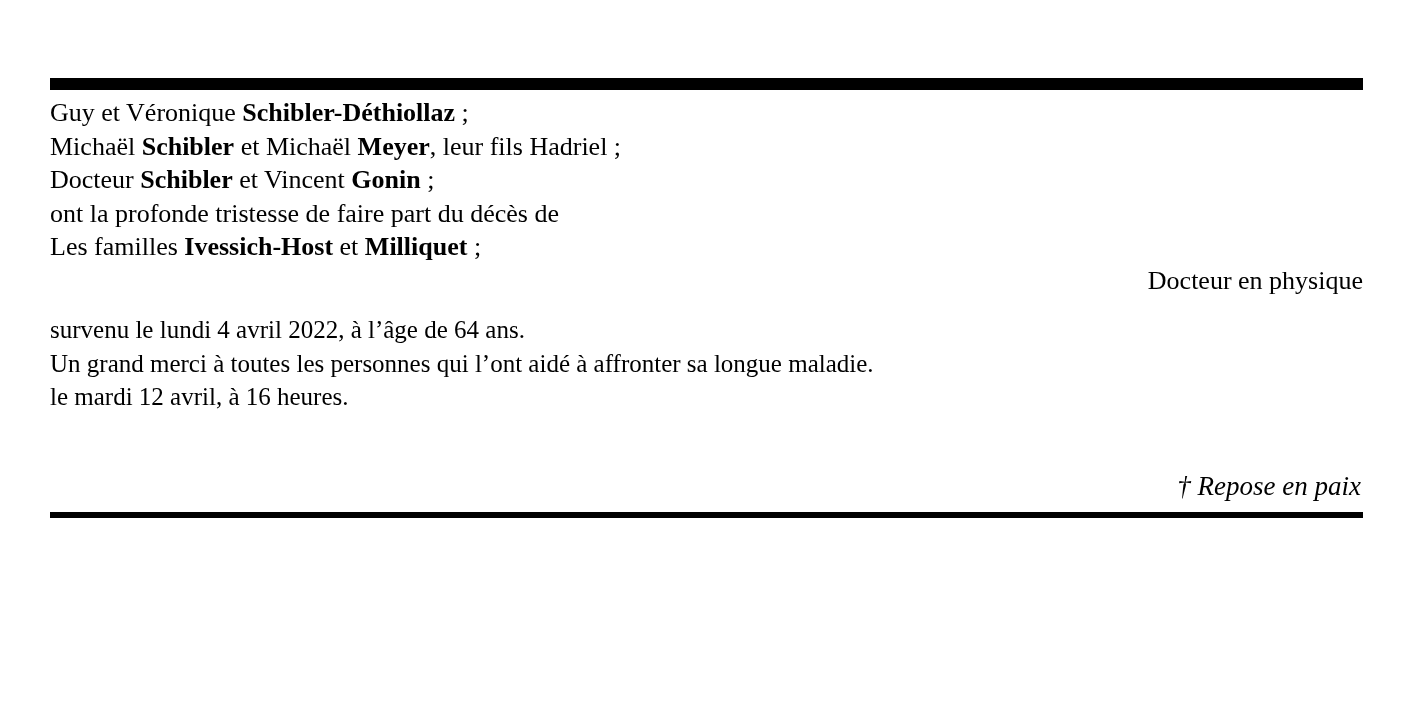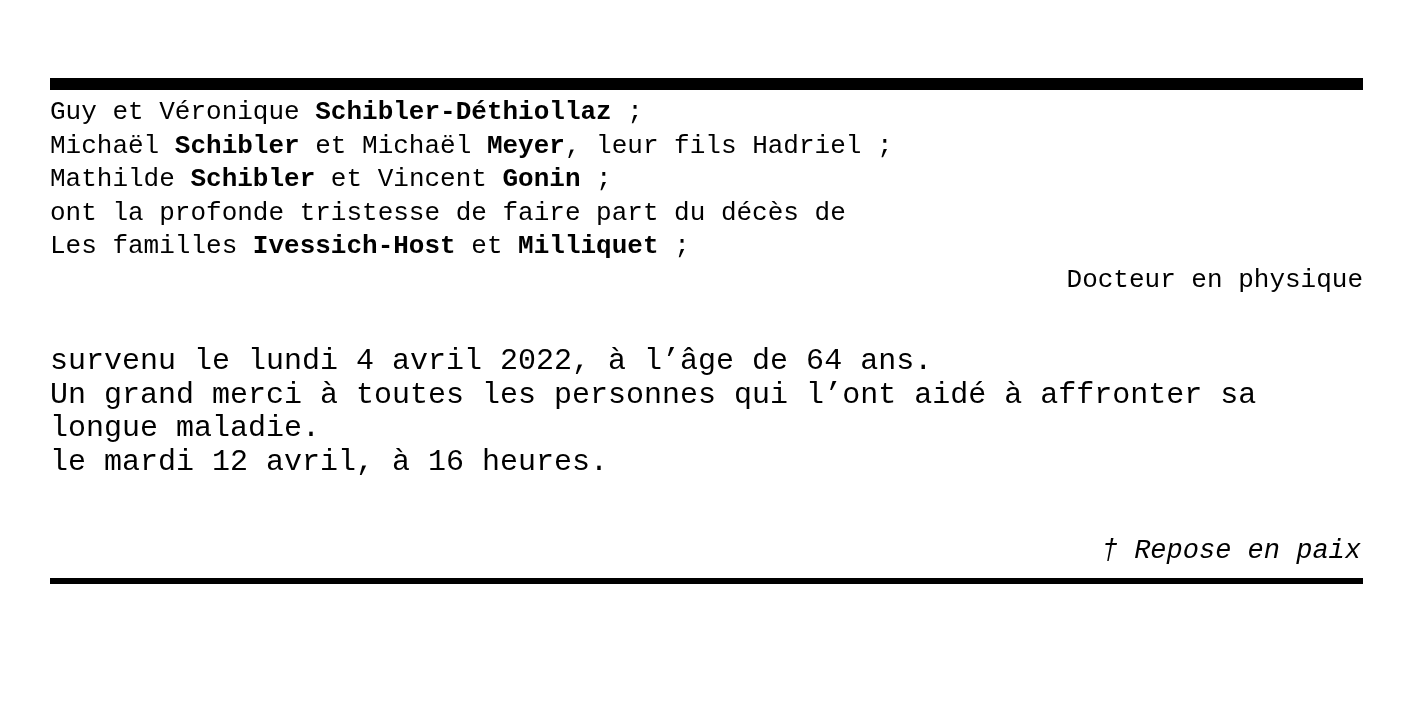--- a/index.html
+++ b/index.html
@@ -2,21 +2,21 @@
 <html><head>
 <meta charset="utf-8">
 <style>
   html, body { margin: 0; padding: 0; background: #ffffff; }
   .page {
     position: relative;
     width: 1416px;
     height: 584px;
     background: #ffffff;
     color: #000000;
-    font-family: Liberation Mono, monospace;
+    font-family: Liberation Serif, serif;
     overflow: hidden;
   }
   .content {
     position: absolute;
     left: 50px;
     top: 78px;
     width: 1313px;
   }
   p { margin: 0; }
   .rule { background: #000000; }
@@ -35,22 +35,22 @@
     font-weight: bold;
     line-height: 46px;
     letter-spacing: 0.2px;
   }
   .subtitle {
     text-align: right;
     font-size: 26px;
     line-height: 33.5px;
   }
   .body-text {
-    margin-top: 48px;
-    font-size: 30px;
+    margin-top: 16px;
+    font-size: 25px;
     line-height: 33.5px;
   }
   .footer-line {
     margin-top: 56px;
     text-align: right;
     font-style: italic;
     font-size: 27px;
     line-height: 33.5px;
     padding-right: 2px;
   }
@@ -60,21 +60,21 @@
 <body>
 
 <div class="page">
   <div class="content">
 
     <div class="rule rule-top"></div>
 
     <div class="intro">
       <p class="line"><span>Guy et Véronique </span><span class="b">Schibler-Déthiollaz</span><span> ;</span></p>
       <p class="line"><span>Michaël </span><span class="b">Schibler</span><span> et Michaël </span><span class="b">Meyer</span><span>, leur fils Hadriel ;</span></p>
-      <p class="line"><span>Mathilde </span><span class="b">Schibler</span><span> et Vincent </span><span class="b">Gonin</span><span> ;</span></p>
+      <p class="line"><span>Docteur </span><span class="b">Schibler</span><span> et Vincent </span><span class="b">Gonin</span><span> ;</span></p>
       <p class="line"><span>ont la profonde tristesse de faire part du décès de</span></p>
       <p class="line"><span>Les familles </span><span class="b">Ivessich-Host</span><span> et </span><span class="b">Milliquet</span><span> ;</span></p>
     </div>
 
     <p class="subtitle">Docteur en physique</p>
 
     <div class="body-text">
       <p class="line">survenu le lundi 4 avril 2022, à l’âge de 64 ans.</p>
       <p class="line">Un grand merci à toutes les personnes qui l’ont aidé à affronter sa longue maladie.</p>
       <p class="line">le mardi 12 avril, à 16 heures.</p>

